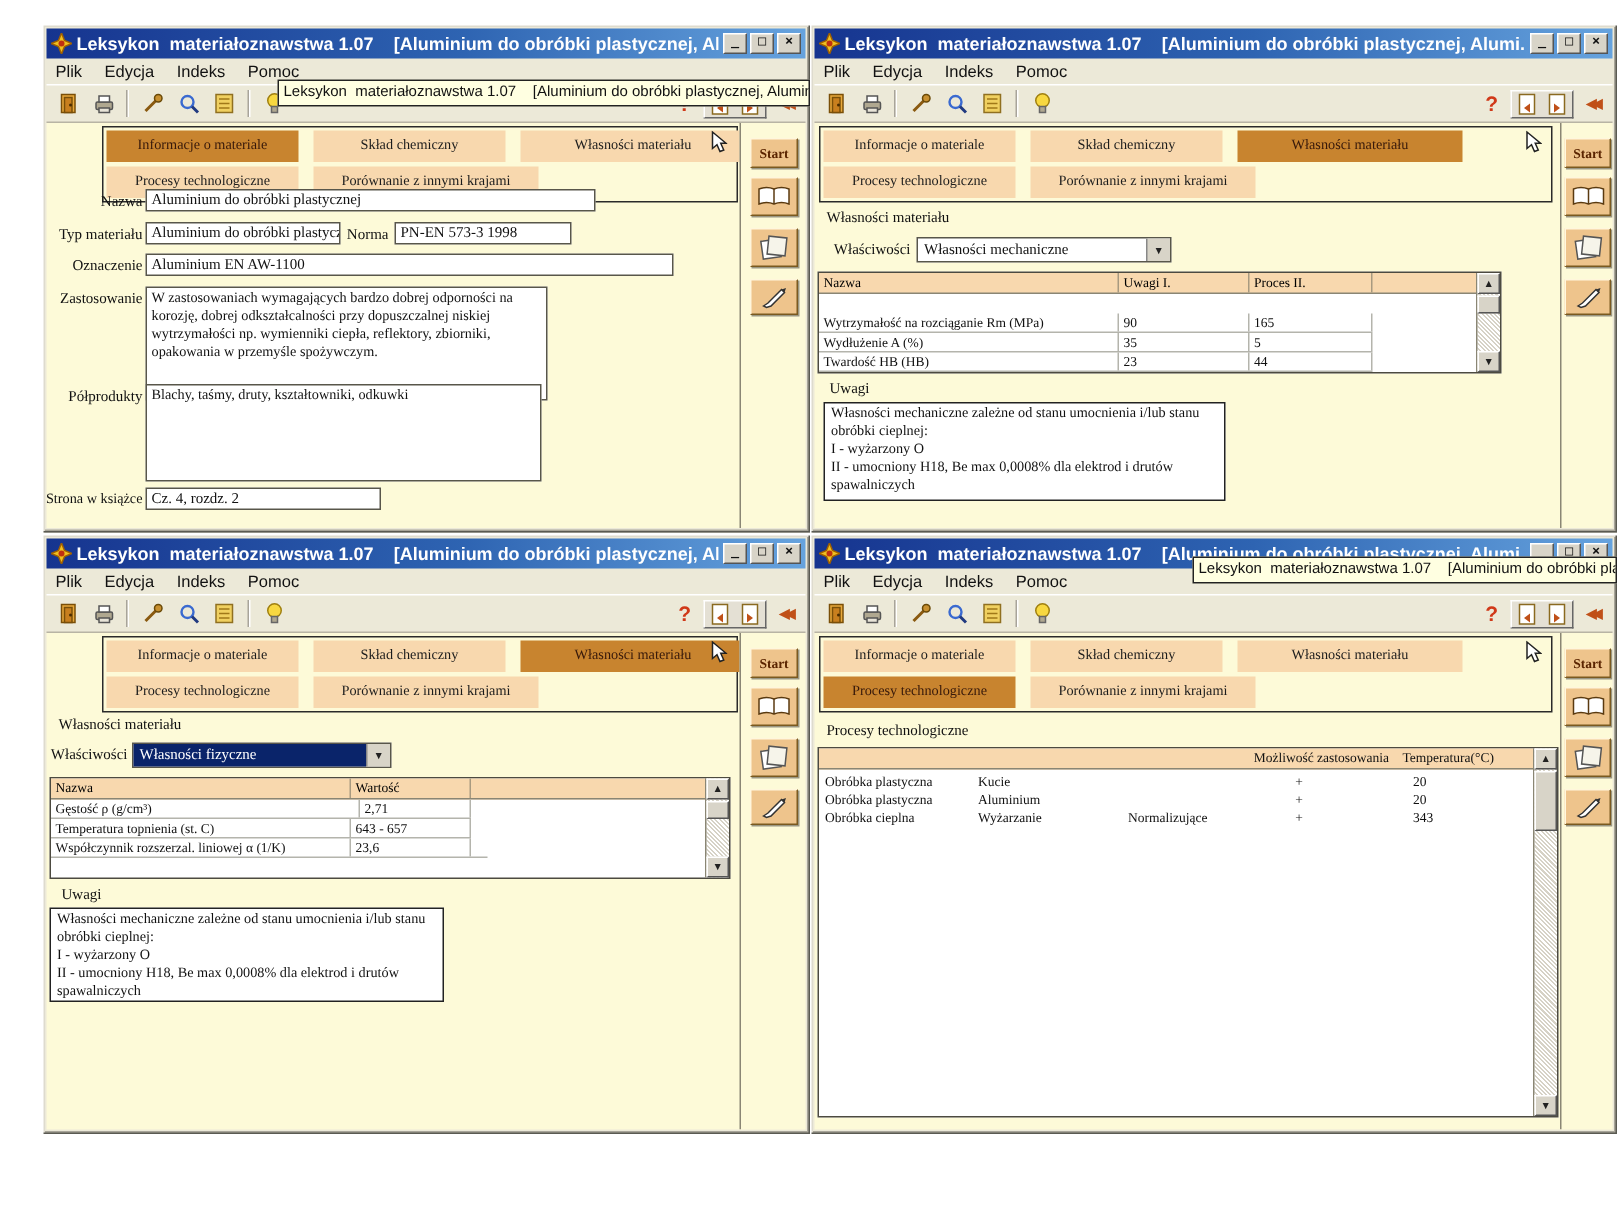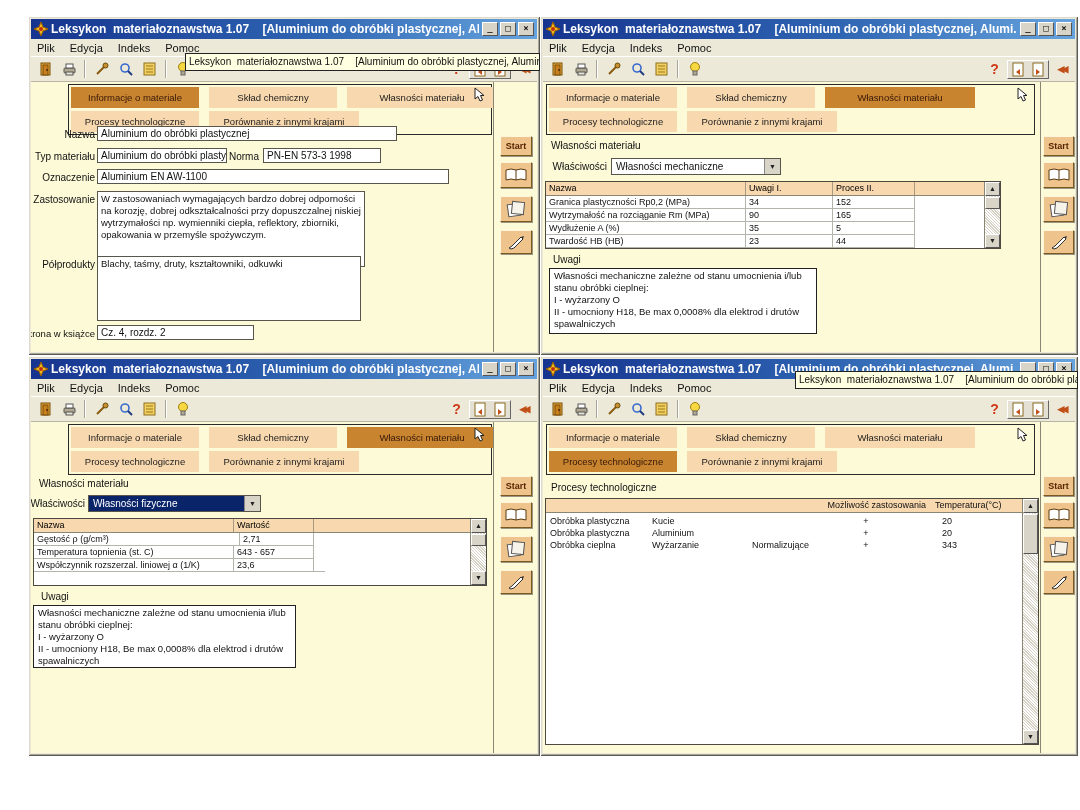--- a/index.html
+++ b/index.html
@@ -29,27 +29,27 @@
     height:26px; display:flex; align-items:center; gap:1px; padding:0 2px;
     border-top:1px solid #fff; border-bottom:1px solid #b8b4a4;
   }
   .tbtn { width:23px; height:21px; display:flex; align-items:center; justify-content:center; }
   .tsep { width:2px; height:18px; border-left:1px solid #a8a49a; border-right:1px solid #fff; margin:0 3px; }
   .tspacer { flex:1; }
   .qmark { color:#d03818; font-weight:bold; font-size:14px; }
   .pagegroup { display:flex; border:1px solid; border-color:#fff #666 #666 #fff; background:#e4e0d4; }
   .pagegroup .tbtn { width:20px; height:17px; }
   .histglyph { color:#c05018; font-size:9px; letter-spacing:-3px; font-weight:bold; }
-  .content { position:absolute; left:3px; right:3px; top:66px; bottom:3px; background:#fdfad8; overflow:hidden; }
+  .content { position:absolute; left:3px; right:3px; top:66px; bottom:3px; background:#fdfad8; overflow:hidden;font-family:Liberation Serif, serif; }
   
   .sidecol { position:absolute; top:0; bottom:0; right:0; background:#fdfad8; border-left:1px solid #8a8674; }
   .sidecol.wide { width:44px; } .sidecol.narrow { width:35px; }
   .sbtn {
     position:absolute; background:#eec48c; border:1px solid; border-color:#fff6dc #7a5a20 #7a5a20 #fff6dc;
-    box-shadow:1px 1px 0 #9a9682; display:flex; align-items:center; justify-content:center;margin-top:44px;
+    box-shadow:1px 1px 0 #9a9682; display:flex; align-items:center; justify-content:center;
   }
   .wide  .sbtn { left:6px; width:32px; }
   .narrow .sbtn { left:2px; width:31px; }
   .sbtn.start { top:10px; height:20px; font-size:9px; font-weight:bold; color:#5a2400; }
   .sbtn.book  { top:36px; height:26px; }
   .sbtn.notes { top:70px; height:26px; }
   .sbtn.pen   { top:104px; height:24px; }
   
   .tabbox { position:absolute; top:2px; height:51px; border:1px solid #2a2a2a; background:#fdfad8; }
   .tabbox.left-pos  { left:37px; width:424px; }
@@ -340,25 +340,20 @@
     <div class="combo" style="left:68px;top:76px;width:170px">
       <span class="combo-text">Własności mechaniczne</span>
       <span class="combo-btn">▼</span>
     </div>
     <div class="whitebox" style="left:2px;top:99px;width:456px;height:68px">
       <div class="dhead">
         <span style="width:200px">Nazwa</span>
         <span style="width:87px">Uwagi I.</span>
         <span style="width:82px">Proces II.</span>
       </div>
-      <div class="drow" style="left:0;top:14px;width:369px">
-        <span style="width:200px">Granica plastyczności Rp0,2 (MPa)</span>
-        <span style="width:87px">34</span>
-        <span style="width:82px">152</span>
-      </div>
       <div class="drow" style="left:0;top:27px;width:369px">
         <span style="width:200px">Wytrzymałość na rozciąganie Rm (MPa)</span>
         <span style="width:87px">90</span>
         <span style="width:82px">165</span>
       </div>
       <div class="drow" style="left:0;top:40px;width:369px">
         <span style="width:200px">Wydłużenie A (%)</span>
         <span style="width:87px">35</span>
         <span style="width:82px">5</span>
       </div>

